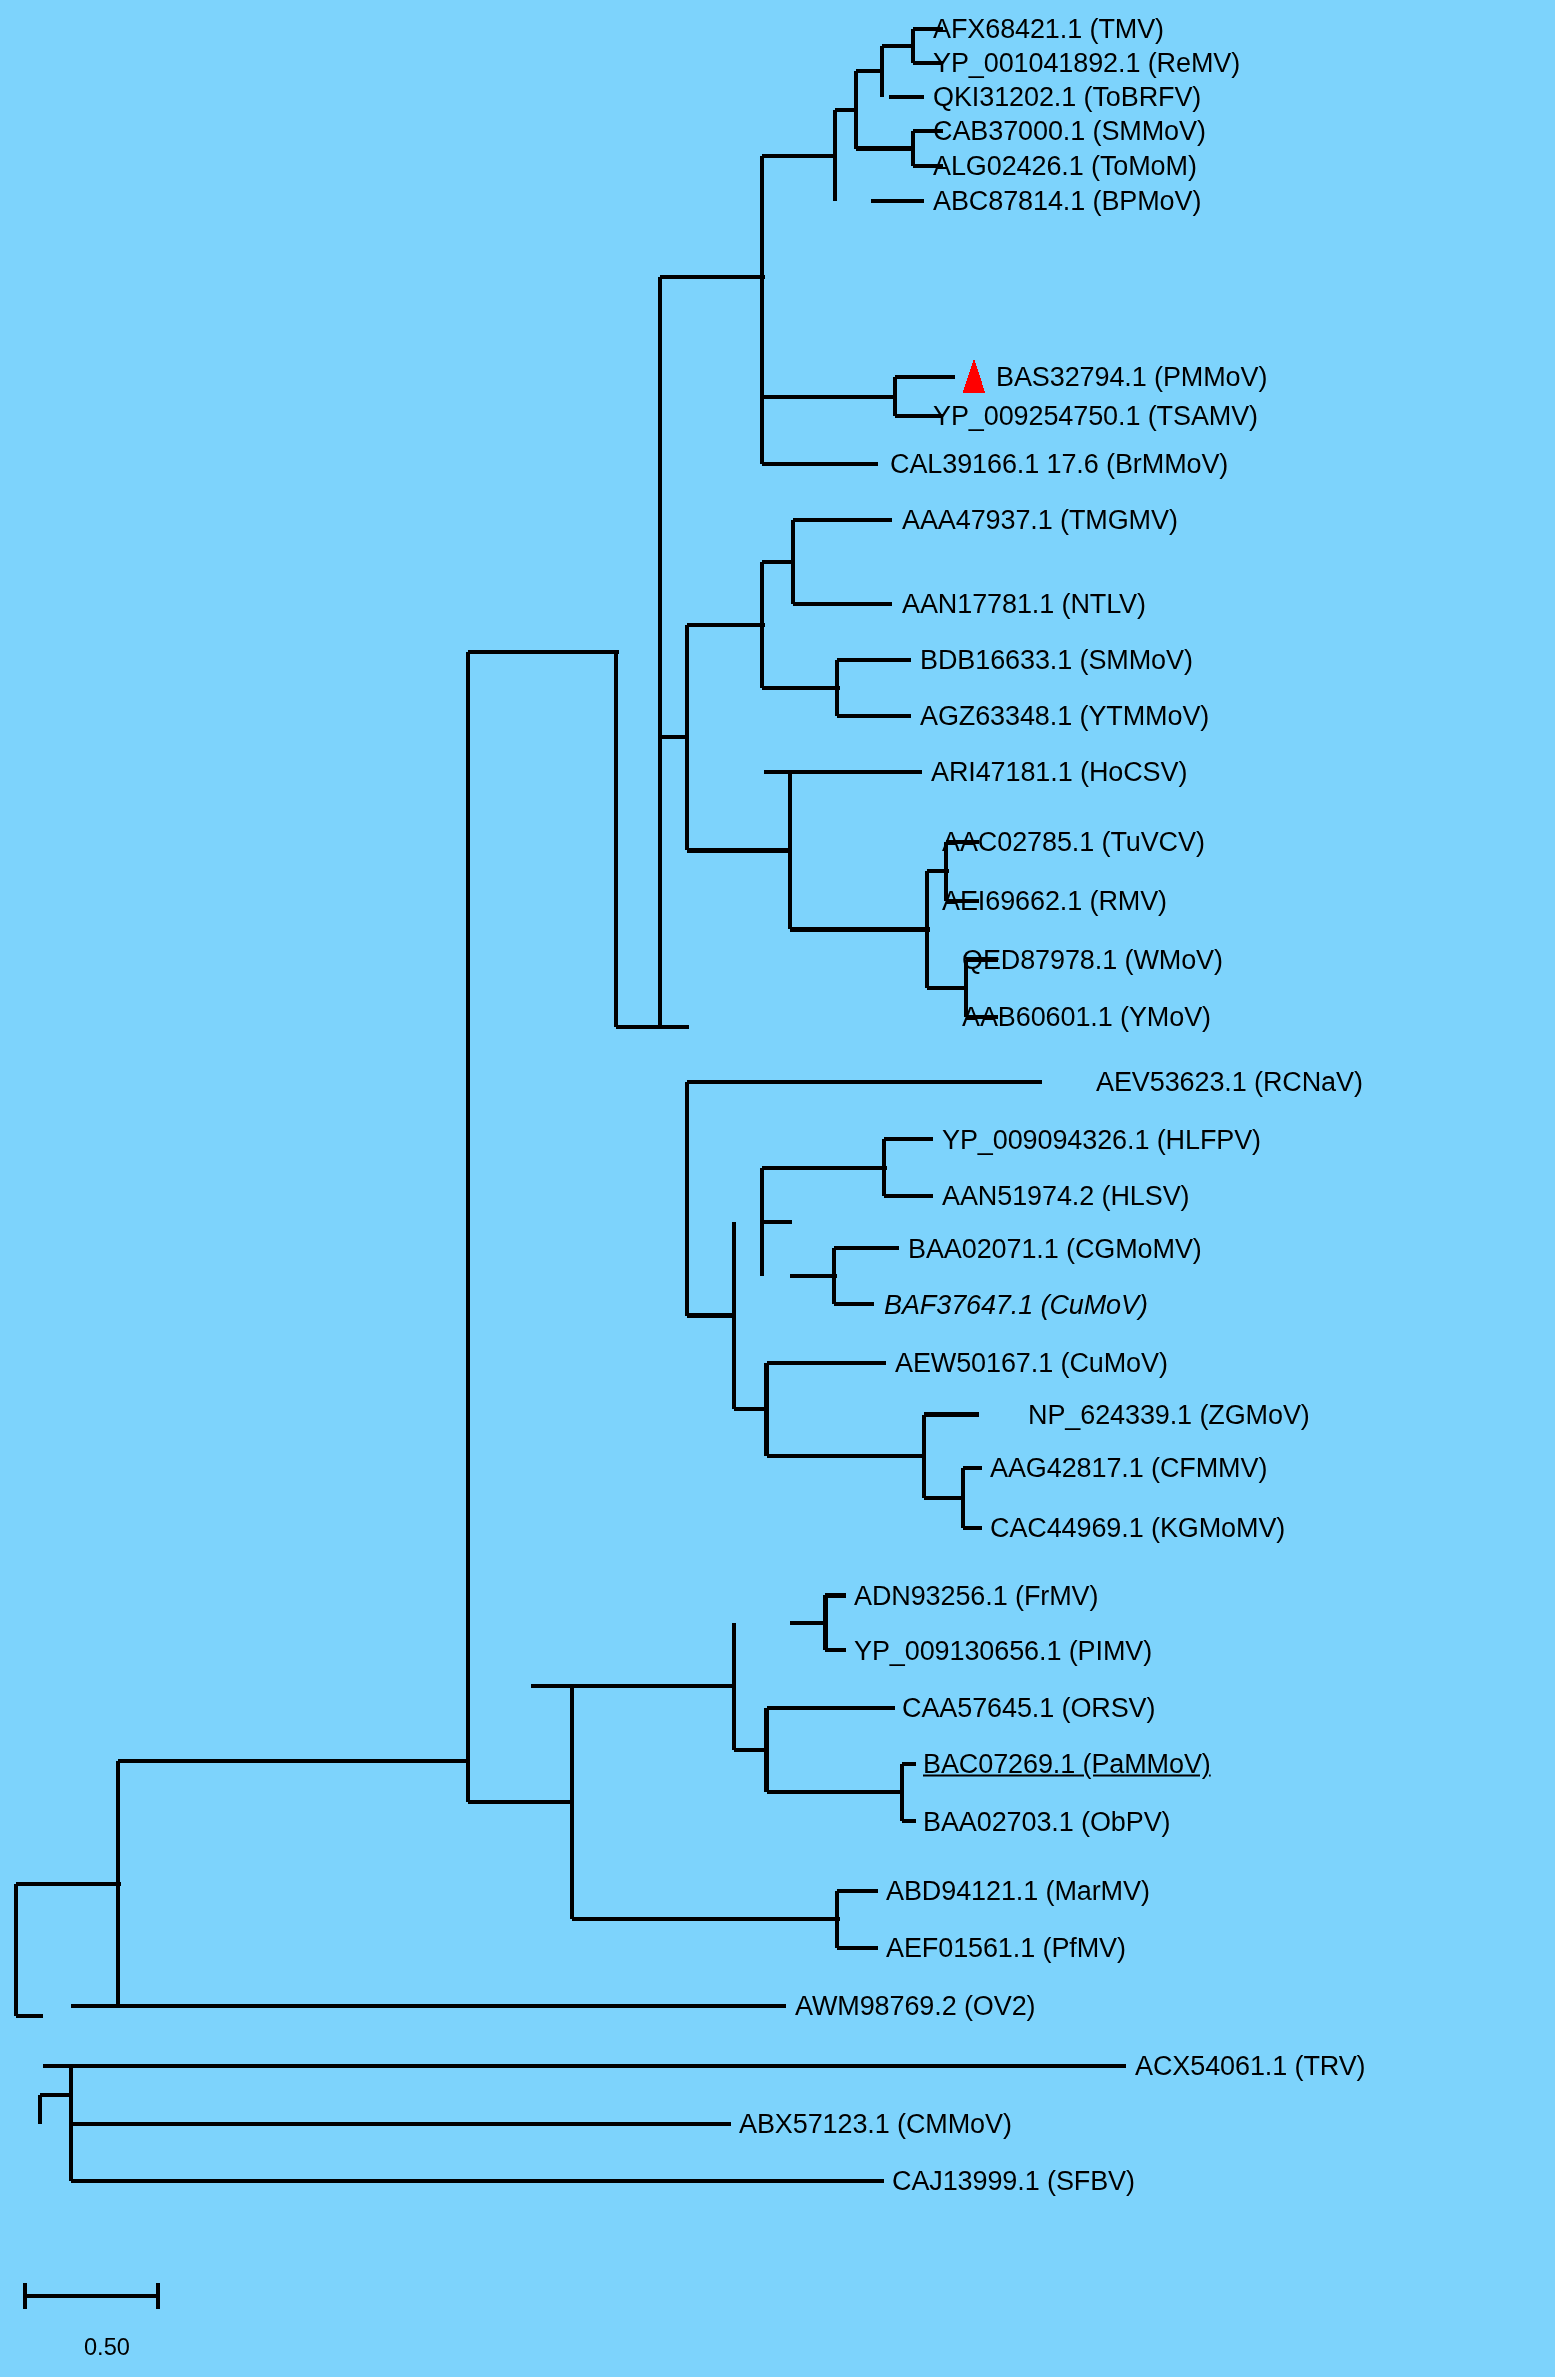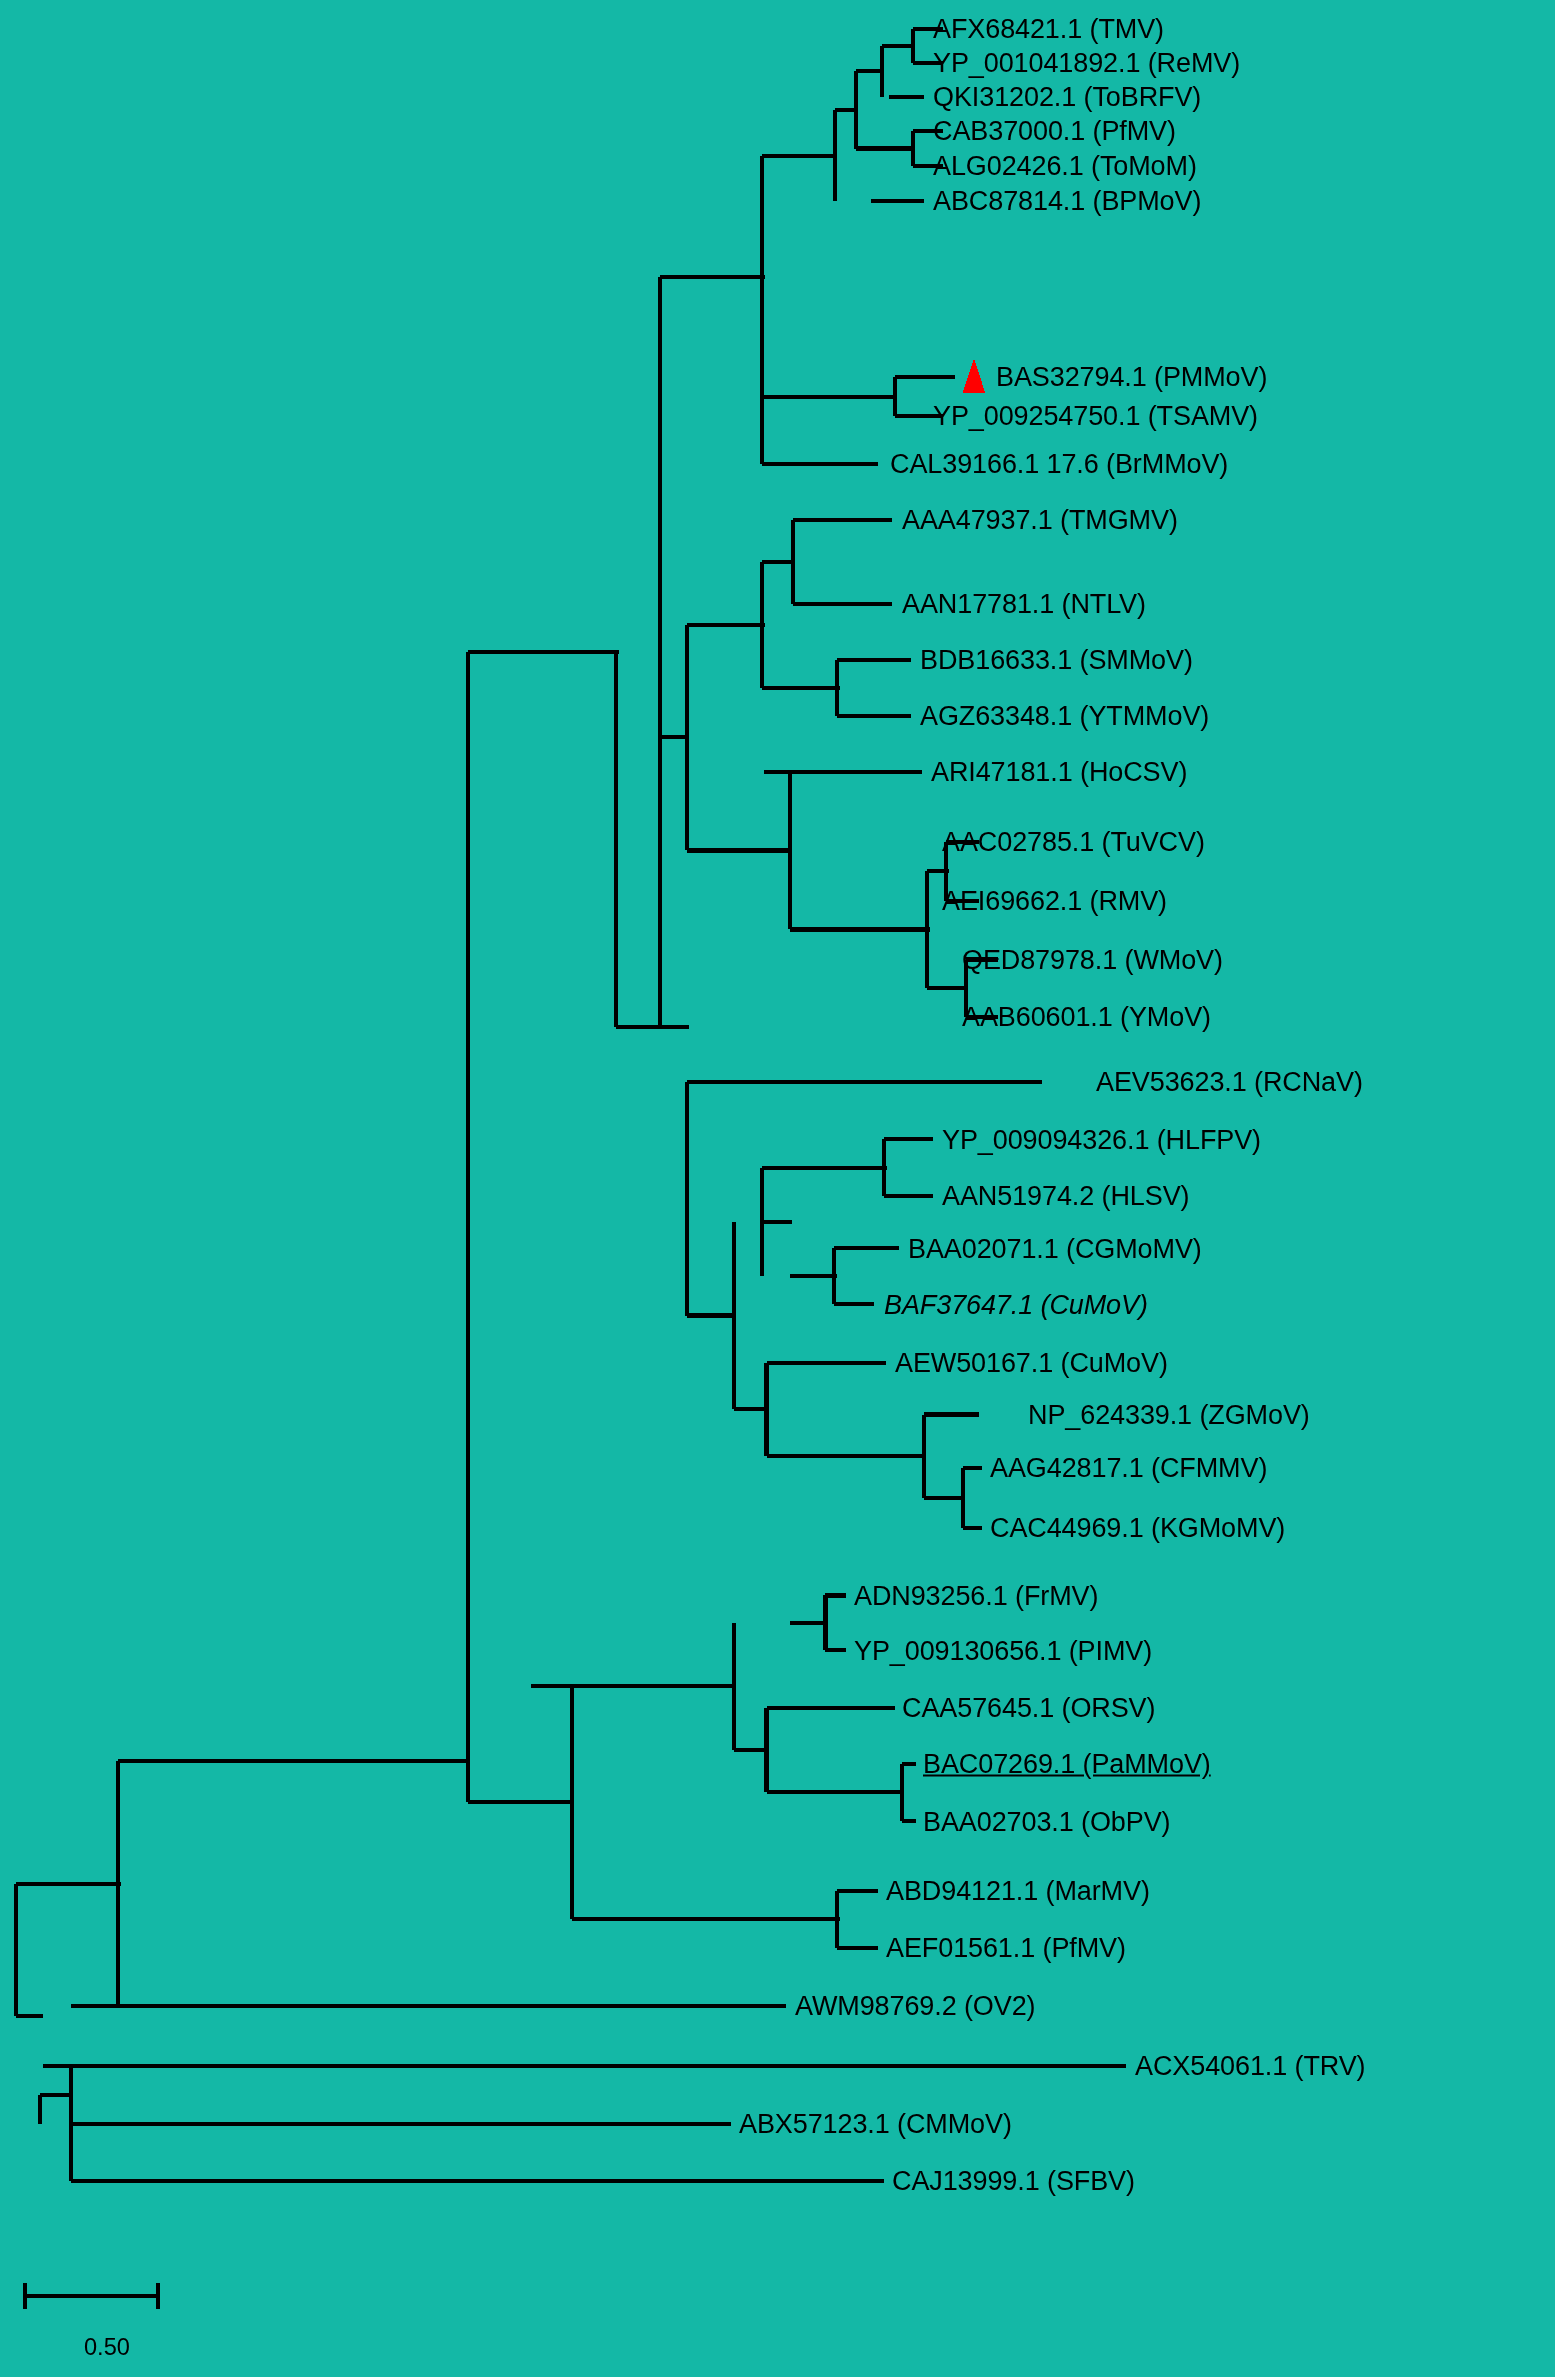--- a/index.html
+++ b/index.html
@@ -1,17 +1,17 @@
 <!DOCTYPE html>
 <html style="font-size:9.4px"><head>
 <meta charset="utf-8">
 <style>
   html,body{margin:0;padding:0;background:#ffffff;}
   body{font-family:"Liberation Sans", sans-serif;}
-  #page{position:relative;width:1556px;height:2377px;background:#14b8a6;overflow:hidden;}
+  #page{position:relative;width:1556px;height:2377px;background:#7dd3fc;overflow:hidden;}
   #tree-svg{position:absolute;left:0;top:0;width:1556px;height:2377px;}
   .tip-label{
     position:absolute;
     font-family:"Liberation Sans", sans-serif;
     font-size:27px;
     color:#000;
     white-space:nowrap;
     transform:translateY(-50%);
     letter-spacing:-0.1px;
   }
@@ -148,21 +148,21 @@
         <line x1="42" y1="3895" x2="268" y2="3895" stroke="#000000"></line>
         <line x1="42" y1="3873" x2="42" y2="3917" stroke="#000000"></line>
         <line x1="268" y1="3873" x2="268" y2="3917" stroke="#000000"></line>
       </g>
   </svg>
 
   <div id="labels-layer">
       <div class="tip-label" style="left: 933px; top: 29px;">AFX68421.1 (TMV)</div>
       <div class="tip-label" style="left: 933px; top: 63px;">YP_001041892.1 (ReMV)</div>
       <div class="tip-label" style="left: 933px; top: 97px;">QKI31202.1 (ToBRFV)</div>
-      <div class="tip-label" style="left: 933px; top: 131px;">CAB37000.1 (PfMV)</div>
+      <div class="tip-label" style="left: 933px; top: 131px;">CAB37000.1 (SMMoV)</div>
       <div class="tip-label" style="left: 933px; top: 166px;">ALG02426.1 (ToMoM)</div>
       <div class="tip-label" style="left: 933px; top: 201px;">ABC87814.1 (BPMoV)</div>
       <div class="tip-label" style="left: 996px; top: 377px;">BAS32794.1 (PMMoV)</div>
       <div class="tip-label" style="left: 933px; top: 416px;">YP_009254750.1 (TSAMV)</div>
       <div class="tip-label" style="left: 890px; top: 464px;">CAL39166.1 17.6 (BrMMoV)</div>
       <div class="tip-label" style="left: 902px; top: 520px;">AAA47937.1 (TMGMV)</div>
       <div class="tip-label" style="left: 902px; top: 604px;">AAN17781.1 (NTLV)</div>
       <div class="tip-label" style="left: 920px; top: 660px;">BDB16633.1 (SMMoV)</div>
       <div class="tip-label" style="left: 920px; top: 716px;">AGZ63348.1 (YTMMoV)</div>
       <div class="tip-label" style="left: 931px; top: 772px;">ARI47181.1 (HoCSV)</div>

